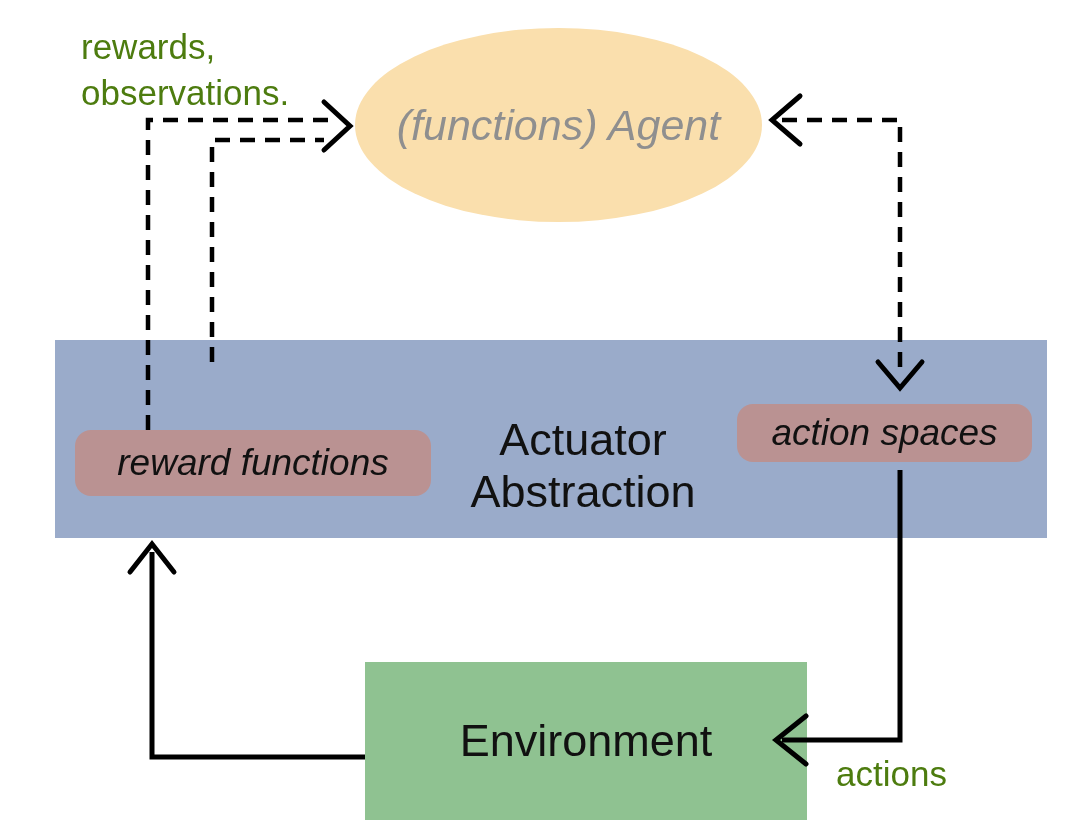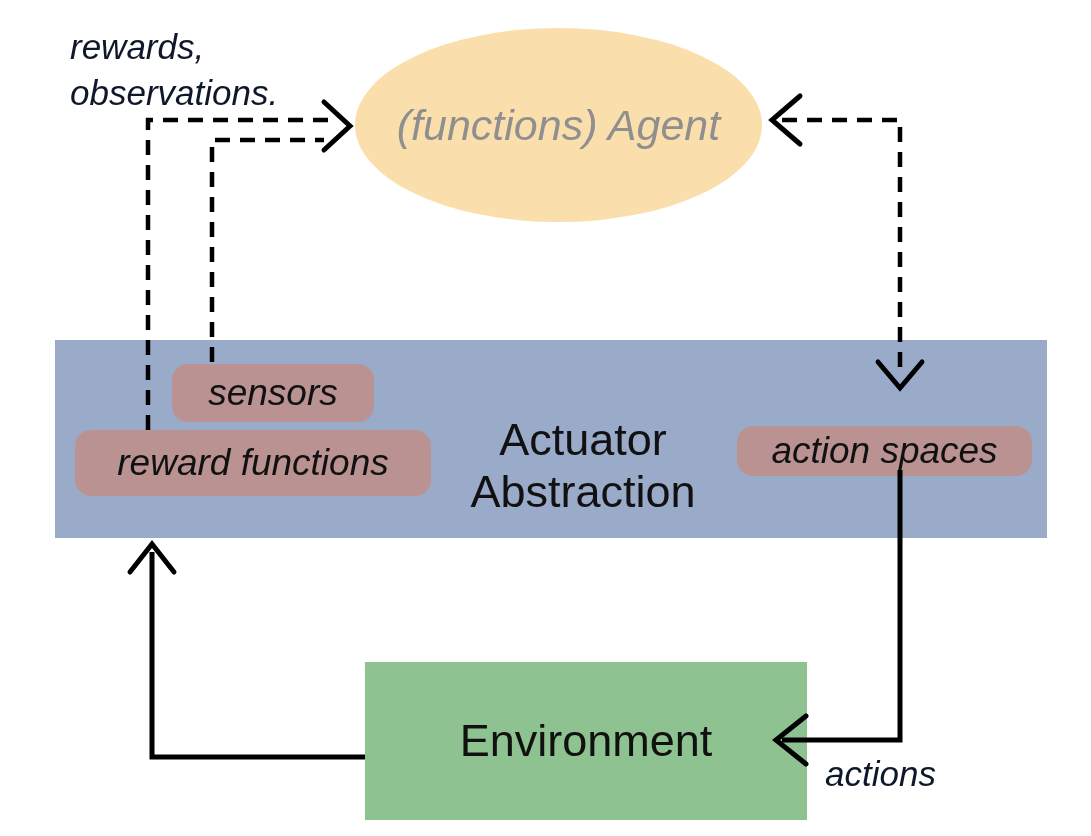--- a/index.html
+++ b/index.html
@@ -57,41 +57,41 @@
     border-radius: 16px;
     display: flex; align-items: center; justify-content: center;
     font-style: italic;
     font-size: 37px;
     color: #111;
     z-index: 2;
     white-space: nowrap;
   }
   .pill-sensors { left: 172px; top: 364px; width: 202px; height: 58px; }
   .pill-reward  { left: 75px;  top: 430px; width: 356px; height: 66px; }
-  .pill-action  { left: 737px; top: 426px; width: 295px; height: 50px; }
+  .pill-action  { left: 737px; top: 404px; width: 295px; height: 58px; }
 
   .env {
     position: absolute;
     left: 365px; top: 662px;
     width: 442px; height: 158px;
     background: var(--env-fill, #8fc291);
     display: flex; align-items: center; justify-content: center;
     font-size: 45px;
     color: #111;
     z-index: 1;
   }
 
   
   .edge-label {
     position: absolute;
-    font-style: italic;
     font-size: 35px;
-    color: #0f172a;
+    color: #4d7c0f;
     z-index: 3;
     white-space: nowrap;
+    margin-left: 11px;
   }
   .lbl-rewards { left: 70px; top: 24px; line-height: 1.3; white-space: pre-line; }
   .lbl-scene   { left: 163px; top: 706px; }
   .lbl-actions { left: 825px; top: 754px; }
 
   
   svg.arrow-layer {
     position: absolute;
     left: 0; top: 0;
     width: 1091px; height: 836px;
@@ -142,23 +142,20 @@
   </svg>
 
   <div class="agent-ellipse">
     <span class="agent-label">(functions) Agent</span>
   </div>
 
   <div class="band"></div>
   <div class="band-title">Actuator
 Abstraction</div>
 
-  <div class="pill pill-sensors">
-    <span>sensors</span>
-  </div>
   <div class="pill pill-reward">
     <span>reward functions</span>
   </div>
   <div class="pill pill-action">
     <span>action spaces</span>
   </div>
 
   <div class="env">
     <span>Environment</span>
   </div>

